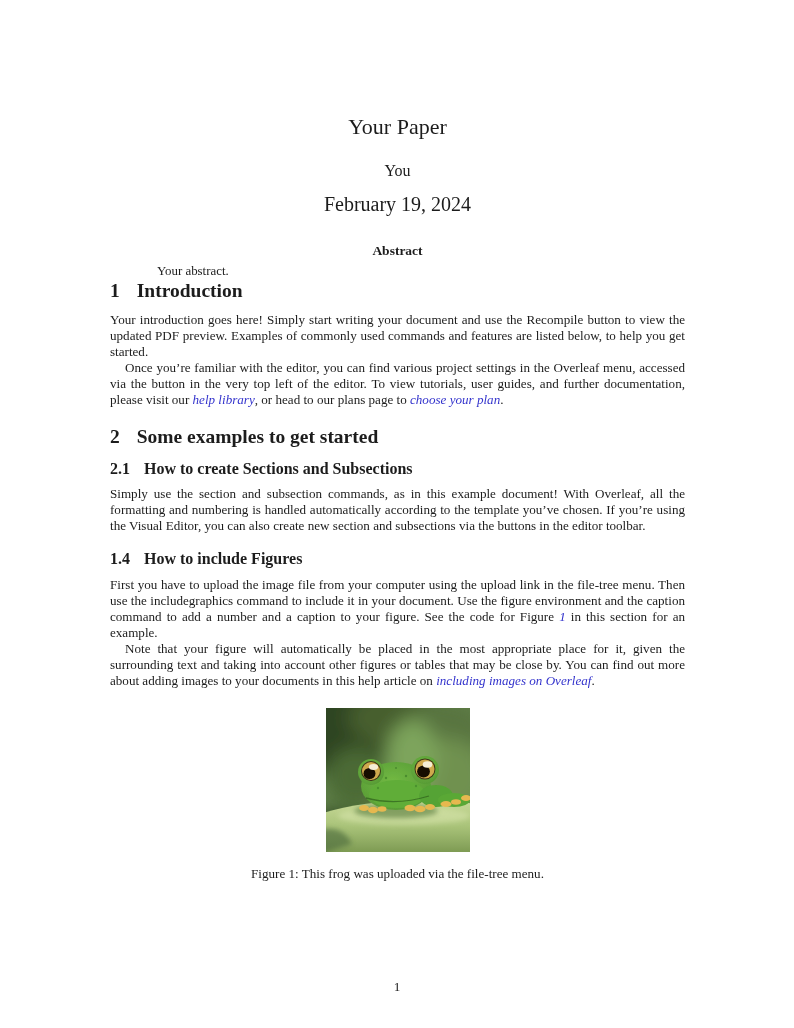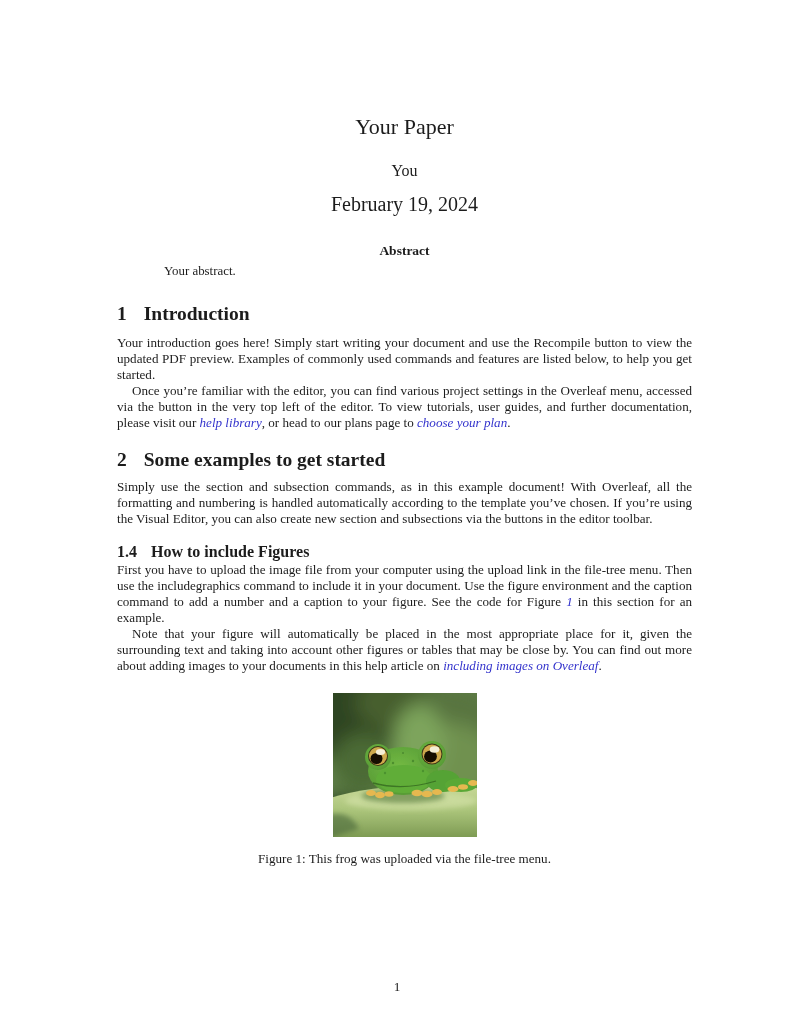--- a/index.html
+++ b/index.html
@@ -2,43 +2,43 @@
 <html style="--link: #3333cc; --text: #1c1c1c; --page: #ffffff;"><head>
 <meta charset="utf-8">
 <style>
   :root { --link:#3333cc; --text:#1c1c1c; --page:#ffffff; }
   html,body { margin:0; padding:0; background:#ffffff; }
   .page {
     position:relative; width:794px; height:1028px; margin:0 auto;
     background:var(--page); color:var(--text);
     font-family:"Liberation Serif", serif; overflow:hidden;
   }
-  .content { position:absolute; left:117px; top:0; width:575px; }
+  .content { position:absolute; left:110px; top:0; width:575px; }
 
   .doc-title  { margin-top:113px; font-size:22px; line-height:28px; text-align:center; font-weight:normal; }
   .doc-author { margin-top:20px;  font-size:16px; line-height:20px; text-align:center; }
   .doc-date   { margin-top:13px;  font-size:20px; line-height:20px; text-align:center; }
 
   .abstract-heading { margin-top:28px; font-size:13.5px; line-height:17px; font-weight:bold; text-align:center; }
   .abstract-body    { margin:4px 32px 0 32px; font-size:12.9px; line-height:16px; text-indent:15px; }
 
   .sec-heading { font-size:19.5px; line-height:24px; font-weight:bold; }
   .sec-heading .sec-num { display:inline-block; margin-right:17px; }
   .sub-heading { font-size:16px; line-height:20px; font-weight:bold; }
   .sub-heading .sec-num { display:inline-block; margin-right:14px; }
 
-  #sec1-heading { margin-top:23px; }
+  #sec1-heading { }
   #sec2-heading { margin-top:17px; }
   #sub21-heading { margin-top:10px; }
   #sub22-heading { margin-top:15px; }
 
   .p { margin:0; font-size:13.1px; line-height:16px; text-align:justify; }
   .p.after-heading-1 { margin-top:9px; }
   .p.after-heading-21 { margin-top:7px; }
-  .p.after-heading-22 { }
+  .p.after-heading-22 { margin-top:8px; }
   .p.indent { text-indent:15px; }
 
   a.doc-link { color:var(--link); text-decoration:none; cursor:pointer;font-style:italic; }
 
   .figure-wrap { margin-top:19px; text-align:center; line-height:0; }
   .figure-wrap svg { display:inline-block; }
   .figure-caption { margin-top:14px; font-size:13.1px; line-height:16px; text-align:center; }
 
   .page-number { position:absolute; left:0; right:0; top:979px; text-align:center; font-size:13.4px; line-height:16px; }
 </style>
@@ -58,20 +58,23 @@
     <div class="sec-heading" id="sec1-heading">
       <span class="sec-num">1</span><span>Introduction</span>
     </div>
     <p class="p after-heading-1">Your introduction goes here! Simply start writing your document and use the Recompile button to view the updated PDF preview. Examples of commonly used commands and features are listed below, to help you get started.</p>
     <p class="p indent"><span>Once you’re familiar with the editor, you can find various project settings in the Overleaf menu, accessed via the button in the very top left of the editor. To view tutorials, user guides, and further documentation, please visit our </span><a class="doc-link">help library</a><span>, or head to our plans page to </span><a class="doc-link">choose your plan</a><span>.</span></p>
 
     <div class="sec-heading" id="sec2-heading">
       <span class="sec-num">2</span><span>Some examples to get started</span>
     </div>
 
+    <div class="sub-heading" id="sub21-heading">
+      <span class="sec-num">2.1</span><span>How to create Sections and Subsections</span>
+    </div>
     <p class="p after-heading-21">Simply use the section and subsection commands, as in this example document! With Overleaf, all the formatting and numbering is handled automatically according to the template you’ve chosen. If you’re using the Visual Editor, you can also create new section and subsections via the buttons in the editor toolbar.</p>
 
     <div class="sub-heading" id="sub22-heading">
       <span class="sec-num">1.4</span><span>How to include Figures</span>
     </div>
     <p class="p after-heading-22"><span>First you have to upload the image file from your computer using the upload link in the file-tree menu. Then use the includegraphics command to include it in your document. Use the figure environment and the caption command to add a number and a caption to your figure. See the code for Figure </span><a class="doc-link">1</a><span> in this section for an example.</span></p>
     <p class="p indent"><span>Note that your figure will automatically be placed in the most appropriate place for it, given the surrounding text and taking into account other figures or tables that may be close by. You can find out more about adding images to your documents in this help article on </span><a class="doc-link">including images on Overleaf</a><span>.</span></p>
 
     <div class="figure-wrap">
       <svg width="144" height="144" viewBox="0 0 144 144" role="img">

